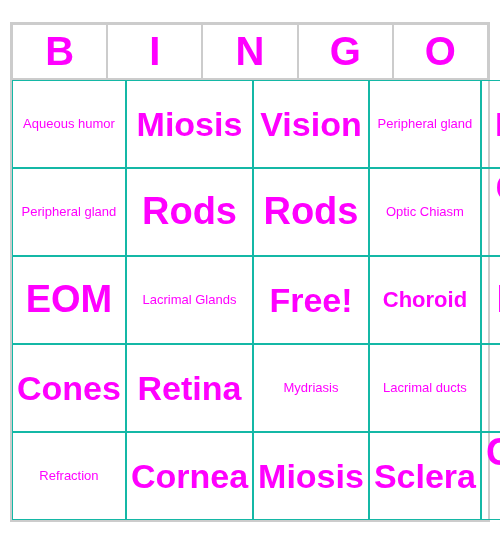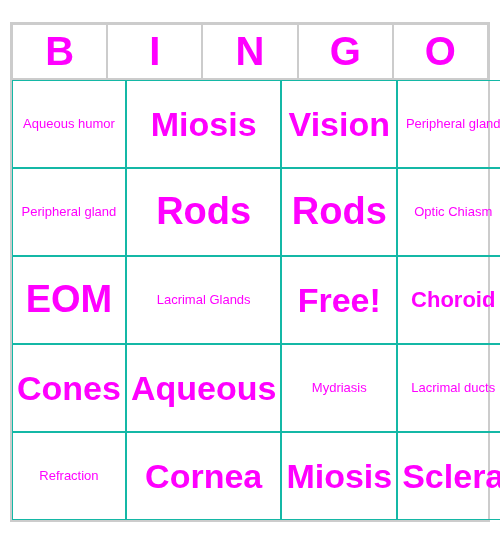--- a/index.html
+++ b/index.html
@@ -136,21 +136,21 @@
       <div class="bingo-cell">
         <span class="size-medium">Choroid</span>
       </div>
       <div class="bingo-cell">
         <span class="size-xlarge">Rods</span>
       </div>
       <div class="bingo-cell">
         <span class="size-large">Cones</span>
       </div>
       <div class="bingo-cell">
-        <span class="size-large">Aqueous</span>
+        <span class="size-large">Retina</span>
       </div>
       <div class="bingo-cell">
         <span class="size-small">Mydriasis</span>
       </div>
       <div class="bingo-cell">
         <span class="size-small">Lacrimal ducts</span>
       </div>
       <div class="bingo-cell"></div>
       <div class="bingo-cell">
         <span class="size-small">Refraction</span>

